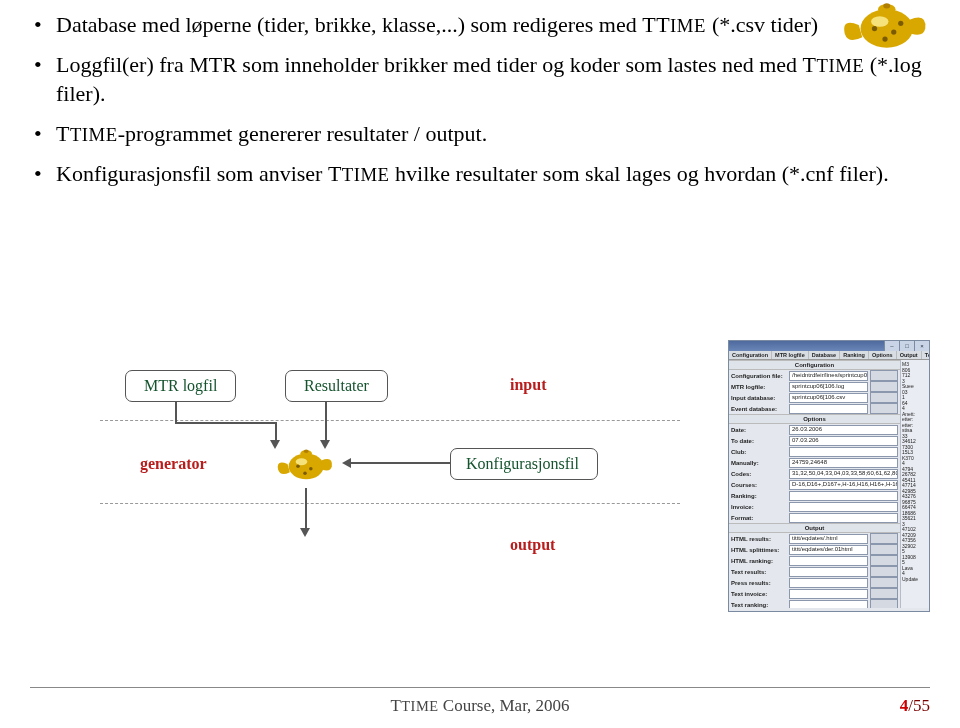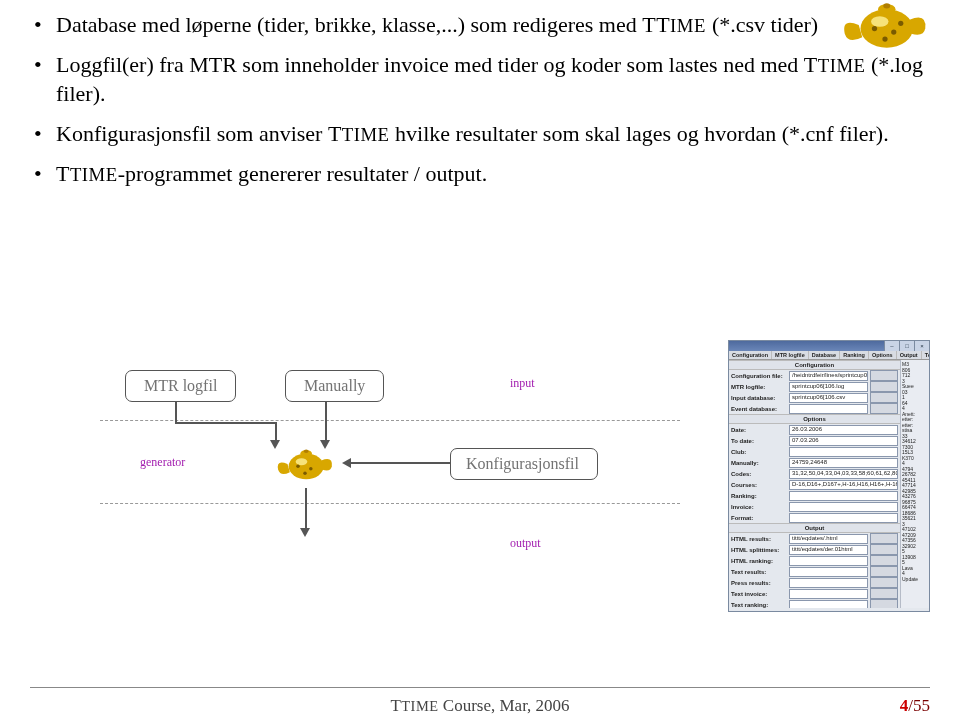--- a/index.html
+++ b/index.html
@@ -60,28 +60,29 @@
     top: 290px;
     width: 900px;
     height: 340px;
   }
   .box {
     position: absolute;
     border: 1px solid #555;
     border-radius: 7px;
     padding: 6px 18px;
     font-size: 16px;
-    color: #737373;
+    color: #14532d;
     background: #fff;
     white-space: nowrap;
   }
   .label {
     position: absolute;
-    font-size: 12px;
-    color: #a21caf;
+    font-size: 16px;
+    color: #b91c1c;
+    font-weight: bold;
   }
   .dash {
     position: absolute;
     border-top: 1px dashed #999;
     height: 0;
   }
   .arrow-line {
     position: absolute;
     background: #555;
   }
@@ -270,38 +271,38 @@
 
   <ul class="bullets">
     <li>
       <span>Database med løperne (tider, brikke, klasse,...) som redigeres med </span>
       <span class="ttime">
         <span class="tt-part">T</span>T<span style="font-size:0.85em">IME</span>
       </span>
       <span> (*.csv tider)</span>
     </li>
     <li>
-      <span>Loggfil(er) fra MTR som inneholder invoice med tider og koder som lastes ned med </span>
+      <span>Loggfil(er) fra MTR som inneholder brikker med tider og koder som lastes ned med </span>
       <span class="ttime">T<span style="font-size:0.85em" style2="display:none">TIME</span></span>
       <span> (*.log filer).</span>
+    </li>
+    <li>
+      <span class="ttime">T<span style="font-size:0.85em">TIME</span></span><span>-programmet genererer resultater / output.</span>
     </li>
     <li>
       <span>Konfigurasjonsfil som anviser </span>
       <span class="ttime">T<span style="font-size:0.85em">TIME</span></span>
       <span> hvilke resultater som skal lages og hvordan (*.cnf filer).</span>
     </li>
-    <li>
-      <span class="ttime">T<span style="font-size:0.85em">TIME</span></span><span>-programmet genererer resultater / output.</span>
-    </li>
   </ul>
 
   <div class="flow">
 
     <div class="box" style="left:95px; top:80px;">MTR logfil</div>
-    <div class="box" style="left:255px; top:80px;">Manually</div>
+    <div class="box" style="left:255px; top:80px;">Resultater</div>
     <div class="label" style="left:480px; top:86px;">input</div>
 
     <div class="dash" style="left:70px; top:130px; width:580px;"></div>
 
     <div class="label" style="left:110px; top:165px;">generator</div>
 
     <div style="position:absolute; left:240px; top:150px; width:70px; height:48px;">
       <svg viewBox="0 0 120 80" width="70" height="48">
         <ellipse cx="62" cy="44" rx="30" ry="22" fill="#d8a700"></ellipse>
         <ellipse cx="54" cy="36" rx="10" ry="6" fill="#f6e27a"></ellipse>

